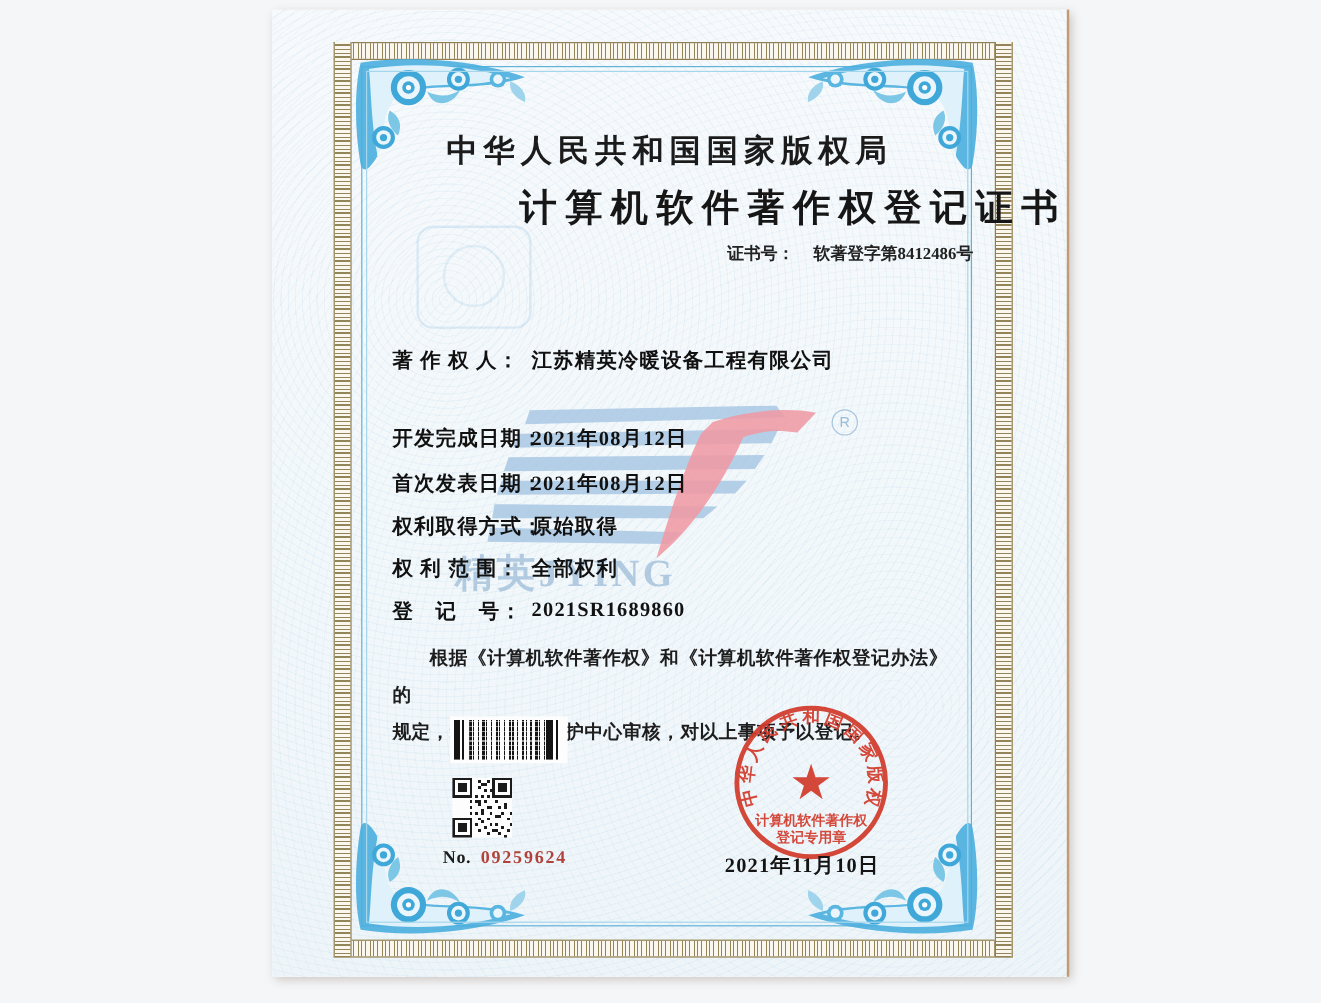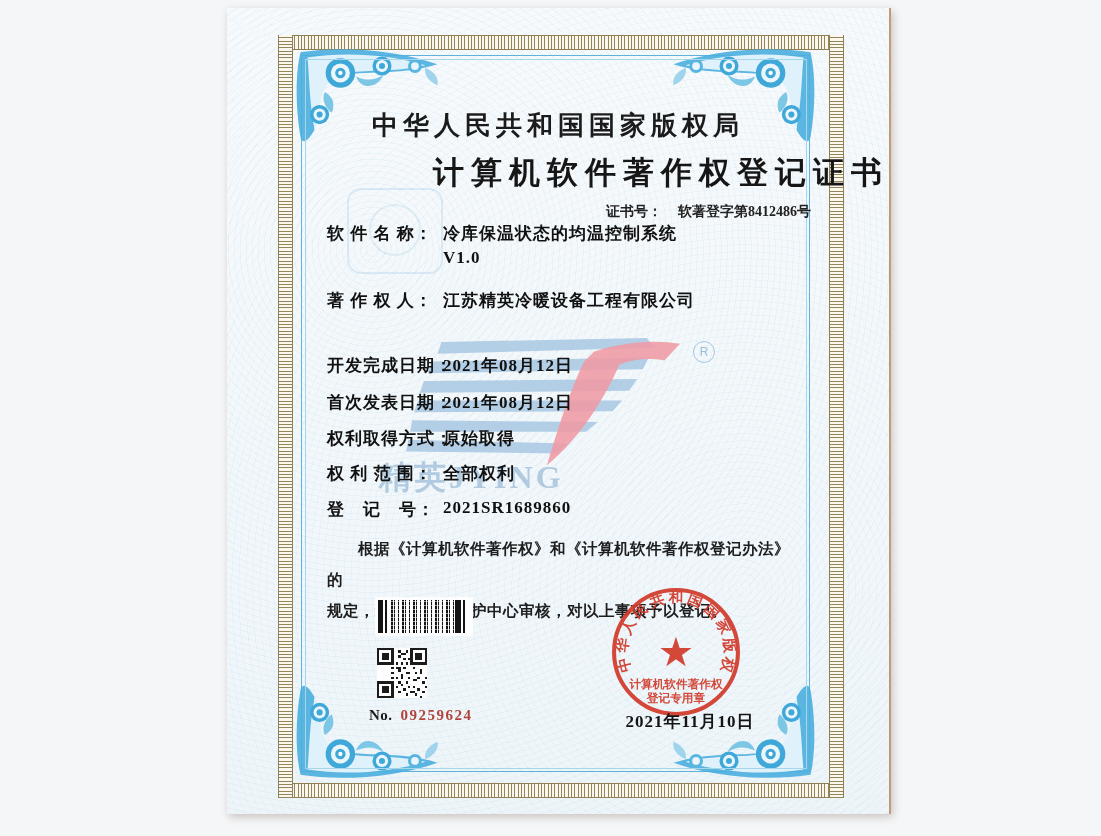--- a/index.html
+++ b/index.html
@@ -61,21 +61,21 @@
     repeating-linear-gradient(0deg, rgba(253,253,253,0) 0 3px, rgba(253,253,253,.55) 3px 4px),
     repeating-linear-gradient(90deg,#151515 0 2px,#fcfcfc 2px 3px,#151515 3px 4px,#fcfcfc 4px 7px,#151515 7px 8px,#fcfcfc 8px 11px);}
   .bc-stop{width:15px;background:repeating-linear-gradient(90deg,#141414 0 6px,#fdfdfd 6px 8px,#141414 8px 10px,#fdfdfd 10px 15px);}
   
   .qr{position:absolute;left:150px;top:640px;width:50px;height:50px;}
   
   .serial{position:absolute;left:142px;top:699px;font-size:15px;font-weight:bold;color:#1c1c1c;letter-spacing:.5px;}
   .serial .num{color:#b0433c;margin-left:8px;letter-spacing:1.5px;margin-top:34px;}
   
   .seal{position:absolute;left:383px;top:578px;width:132px;height:132px;opacity:.93;}
-  .issue-date{position:absolute;left:392px;top:702px;width:142px;text-align:center;
+  .issue-date{position:absolute;left:364px;top:702px;width:142px;text-align:right;
     font-size:17px;font-weight:bold;color:#141414;letter-spacing:1px;}
   
   .logo{position:absolute;left:172px;top:330px;width:300px;height:132px;}
   .brand{position:absolute;left:152px;top:448px;font-size:32px;letter-spacing:3px;
     color:rgba(137,173,206,.60);font-weight:bold;}
   .regmark{position:absolute;left:466px;top:333px;width:20px;height:20px;border-radius:50%;
     border:1.5px solid rgba(150,185,215,.8);color:rgba(150,185,215,.95);
     font-size:12px;line-height:20px;text-align:center;font-family:"Liberation Sans",sans-serif;}
 </style>
 </head>
@@ -194,26 +194,20 @@
     </svg>
     <div class="regmark">R</div>
     <div class="brand">精英JYING</div>
 
     <div class="issuer">中华人民共和国国家版权局</div>
     <div class="cert-title">计算机软件著作权登记证书</div>
     <div class="certno">
       <span class="lbl">证书号：</span><span>软著登字第8412486号</span>
     </div>
 
-    <div class="frow" style="top:214px;">
-      <span class="flabel">软 件 名 称：</span><span class="fvalue">
-        <span>冷库保温状态的均温控制系统</span>
-        <div class="fvalue2">V1.0</div>
-      </span>
-    </div>
     <div class="frow" style="top:281px;">
       <span class="flabel">著 作 权 人：</span><span class="fvalue">江苏精英冷暖设备工程有限公司</span>
     </div>
     <div class="frow" style="top:346px;">
       <span class="flabel">开发完成日期：</span><span class="fvalue">2021年08月12日</span>
     </div>
     <div class="frow" style="top:383px;">
       <span class="flabel">首次发表日期：</span><span class="fvalue">2021年08月12日</span>
     </div>
     <div class="frow" style="top:419px;">

